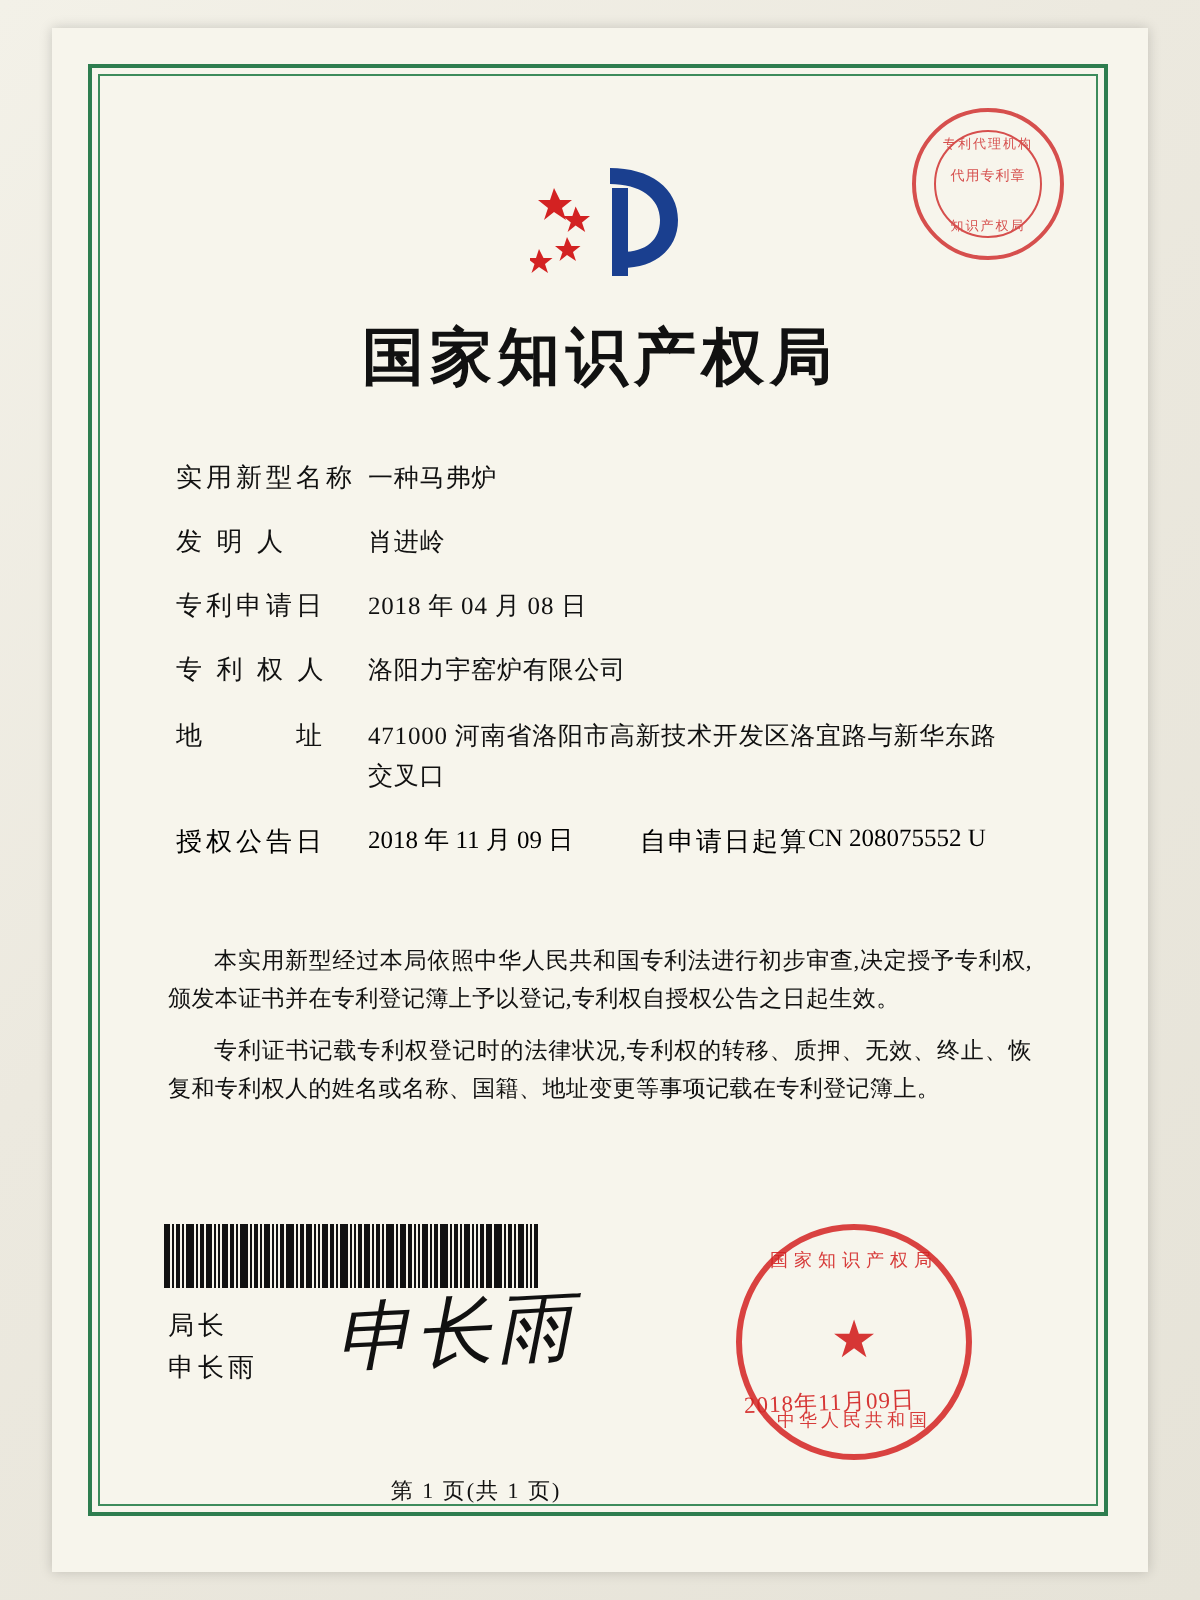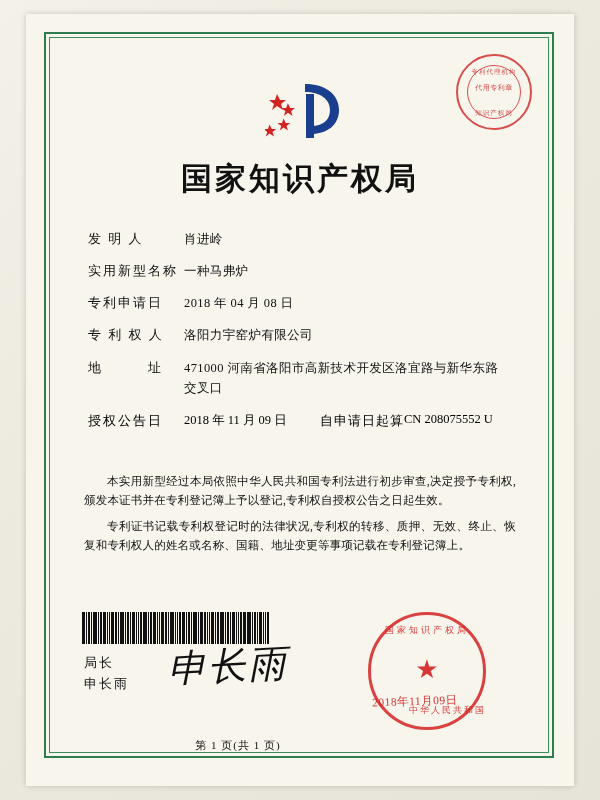--- a/index.html
+++ b/index.html
@@ -272,21 +272,21 @@
     text-align: center;
     font-size: 9px;
     letter-spacing: 3px;
     color: #d32222;
     opacity: 0.88;
   }
   .seal-main .arc-bot {
     position: absolute;
     width: 118px;
     bottom: 13px;
-    text-align: right;
+    text-align: center;
     font-size: 9px;
     letter-spacing: 2px;
     color: #d32222;
     opacity: 0.88;
   }
   .seal-date {
     position: absolute;
     left: 372px;
     top: 694px;
     font-size: 11.5px;
@@ -337,26 +337,26 @@
     <div class="inner"></div>
     <div class="arc">专利代理机构</div>
     <div class="txt-c">代用专利章</div>
     <div class="arc-b">知识产权局</div>
   </div>
 
   <div class="title">国家知识产权局</div>
 
   <div class="fields">
     <div class="field-row">
+      <div class="field-label">实用新型名称</div>
+      <div class="field-value">一种马弗炉</div>
+    </div>
+    <div class="field-row">
       <div class="field-label">发 明 人</div>
       <div class="field-value">肖进岭</div>
-    </div>
-    <div class="field-row">
-      <div class="field-label">实用新型名称</div>
-      <div class="field-value">一种马弗炉</div>
     </div>
     <div class="field-row">
       <div class="field-label">专利申请日</div>
       <div class="field-value">2018 年 04 月 08 日</div>
     </div>
     <div class="field-row">
       <div class="field-label">专 利 权 人</div>
       <div class="field-value">洛阳力宇窑炉有限公司</div>
     </div>
     <div class="field-row addr">

